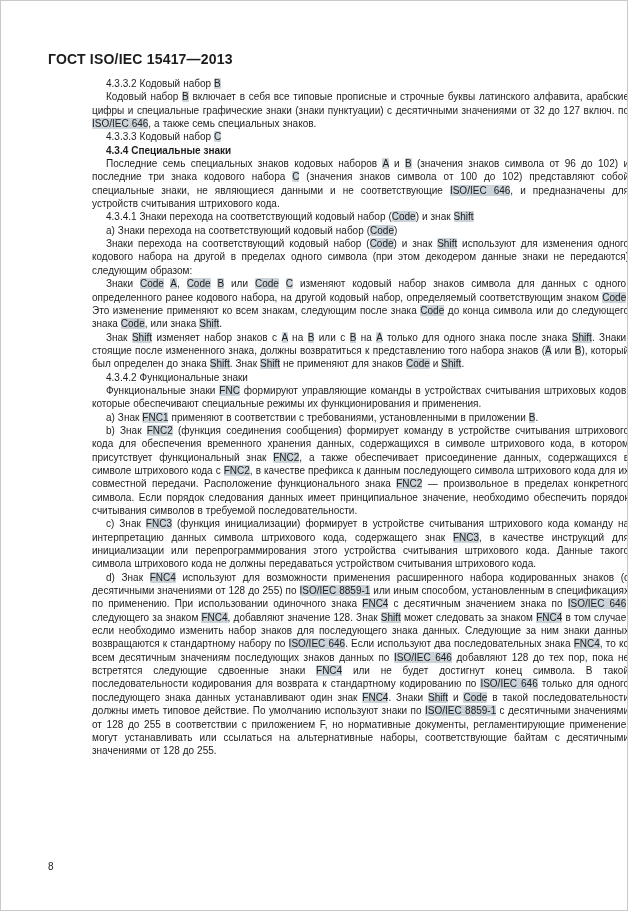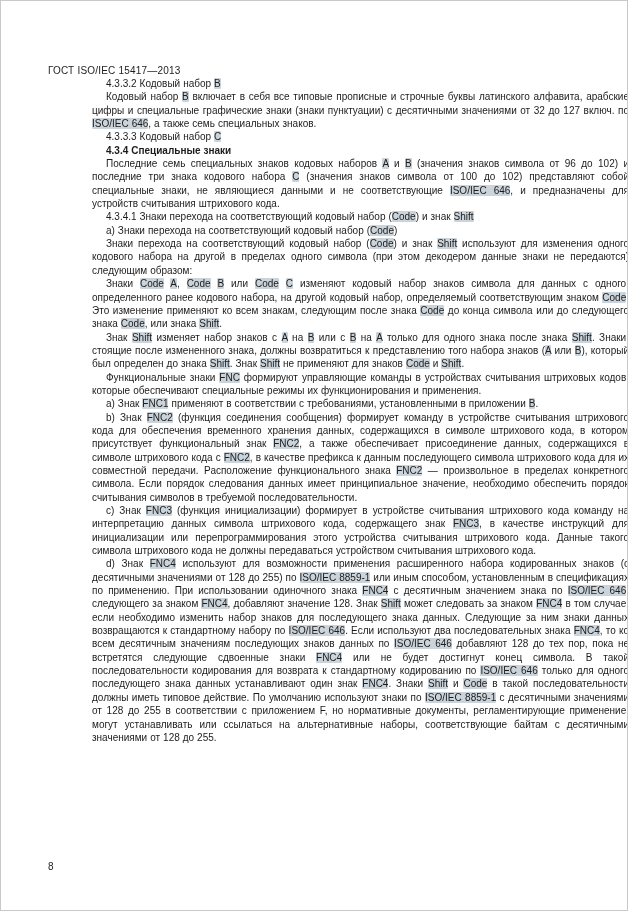--- a/index.html
+++ b/index.html
@@ -12,23 +12,23 @@
   .page {
     position: relative;
     width: 628px; height: 911px;
     border: 1px solid #c9c9c9;
     background: #ffffff;
     box-sizing: border-box;
     overflow: hidden;
   }
   .doc-header {
     position: absolute;
-    left: 47px; top: 64px;
-    font-size: 10px;
-    font-weight: normal;
+    left: 47px; top: 50px;
+    font-size: 14px;
+    font-weight: bold;
     letter-spacing: 0.2px;
     white-space: nowrap;
   }
   .content {
     position: absolute;
     left: 47px; top: 76px;
     width: 537px;
     margin-left: 44px;
   }
   .para {
@@ -61,20 +61,21 @@
     <p class="para">4.3.3.2 Кодовый набор <span class="hl">B</span></p>
     <p class="para">Кодовый набор <span class="hl">B</span> включает в себя все типовые прописные и строчные буквы латинского алфавита, арабские цифры и специальные графические знаки (знаки пунктуации) с десятичными значениями от 32 до 127 включ. по <span class="hl">ISO/IEC 646</span>, а также семь специальных знаков.</p>
     <p class="para">4.3.3.3 Кодовый набор <span class="hl">C</span></p>
     <p class="para bold">4.3.4 Специальные знаки</p>
     <p class="para">Последние семь специальных знаков кодовых наборов <span class="hl">A</span> и <span class="hl">B</span> (значения знаков символа от 96 до 102) и последние три знака кодового набора <span class="hl">C</span> (значения знаков символа от 100 до 102) представляют собой специальные знаки, не являющиеся данными и не соответствующие <span class="hl">ISO/IEC 646</span>, и предназначены для устройств считывания штрихового кода.</p>
     <p class="para">4.3.4.1 Знаки перехода на соответствующий кодовый набор (<span class="hl">Code</span>) и знак <span class="hl">Shift</span></p>
     <p class="para">a) Знаки перехода на соответствующий кодовый набор (<span class="hl">Code</span>)</p>
     <p class="para">Знаки перехода на соответствующий кодовый набор (<span class="hl">Code</span>) и знак <span class="hl">Shift</span> используют для изменения одного кодового набора на другой в пределах одного символа (при этом декодером данные знаки не передаются) следующим образом:</p>
     <p class="para">Знаки <span class="hl">Code</span> <span class="hl">A</span>, <span class="hl">Code</span> <span class="hl">B</span> или <span class="hl">Code</span> <span class="hl">C</span> изменяют кодовый набор знаков символа для данных с одного, определенного ранее кодового набора, на другой кодовый набор, определяемый соответствующим знаком <span class="hl">Code</span>. Это изменение применяют ко всем знакам, следующим после знака <span class="hl">Code</span> до конца символа или до следующего знака <span class="hl">Code</span>, или знака <span class="hl">Shift</span>.</p>
     <p class="para">Знак <span class="hl">Shift</span> изменяет набор знаков с <span class="hl">A</span> на <span class="hl">B</span> или с <span class="hl">B</span> на <span class="hl">A</span> только для одного знака после знака <span class="hl">Shift</span>. Знаки, стоящие после измененного знака, должны возвратиться к представлению того набора знаков (<span class="hl">A</span> или <span class="hl">B</span>), который был определен до знака <span class="hl">Shift</span>. Знак <span class="hl">Shift</span> не применяют для знаков <span class="hl">Code</span> и <span class="hl">Shift</span>.</p>
+    <p class="para">4.3.4.2 Функциональные знаки</p>
     <p class="para">Функциональные знаки <span class="hl">FNC</span> формируют управляющие команды в устройствах считывания штриховых кодов, которые обеспечивают специальные режимы их функционирования и применения.</p>
     <p class="para">a) Знак <span class="hl">FNC1</span> применяют в соответствии с требованиями, установленными в приложении <span class="hl">B</span>.</p>
     <p class="para">b) Знак <span class="hl">FNC2</span> (функция соединения сообщения) формирует команду в устройстве считывания штрихового кода для обеспечения временного хранения данных, содержащихся в символе штрихового кода, в котором присутствует функциональный знак <span class="hl">FNC2</span>, а также обеспечивает присоединение данных, содержащихся в символе штрихового кода с <span class="hl">FNC2</span>, в качестве префикса к данным последующего символа штрихового кода для их совместной передачи. Расположение функционального знака <span class="hl">FNC2</span> — произвольное в пределах конкретного символа. Если порядок следования данных имеет принципиальное значение, необходимо обеспечить порядок считывания символов в требуемой последовательности.</p>
     <p class="para">c) Знак <span class="hl">FNC3</span> (функция инициализации) формирует в устройстве считывания штрихового кода команду на интерпретацию данных символа штрихового кода, содержащего знак <span class="hl">FNC3</span>, в качестве инструкций для инициализации или перепрограммирования этого устройства считывания штрихового кода. Данные такого символа штрихового кода не должны передаваться устройством считывания штрихового кода.</p>
     <p class="para">d) Знак <span class="hl">FNC4</span> используют для возможности применения расширенного набора кодированных знаков (с десятичными значениями от 128 до 255) по <span class="hl">ISO/IEC 8859-1</span> или иным способом, установленным в спецификациях по применению. При использовании одиночного знака <span class="hl">FNC4</span> с десятичным значением знака по <span class="hl">ISO/IEC 646</span>, следующего за знаком <span class="hl">FNC4</span>, добавляют значение 128. Знак <span class="hl">Shift</span> может следовать за знаком <span class="hl">FNC4</span> в том случае, если необходимо изменить набор знаков для последующего знака данных. Следующие за ним знаки данных возвращаются к стандартному набору по <span class="hl">ISO/IEC 646</span>. Если используют два последовательных знака <span class="hl">FNC4</span>, то ко всем десятичным значениям последующих знаков данных по <span class="hl">ISO/IEC 646</span> добавляют 128 до тех пор, пока не встретятся следующие сдвоенные знаки <span class="hl">FNC4</span> или не будет достигнут конец символа. В такой последовательности кодирования для возврата к стандартному кодированию по <span class="hl">ISO/IEC 646</span> только для одного последующего знака данных устанавливают один знак <span class="hl">FNC4</span>. Знаки <span class="hl">Shift</span> и <span class="hl">Code</span> в такой последовательности должны иметь типовое действие. По умолчанию используют знаки по <span class="hl">ISO/IEC 8859-1</span> с десятичными значениями от 128 до 255 в соответствии с приложением F, но нормативные документы, регламентирующие применение, могут устанавливать или ссылаться на альтернативные наборы, соответствующие байтам с десятичными значениями от 128 до 255.</p>
   </div>
 
   <div class="page-num">8</div>
 
 </div>

